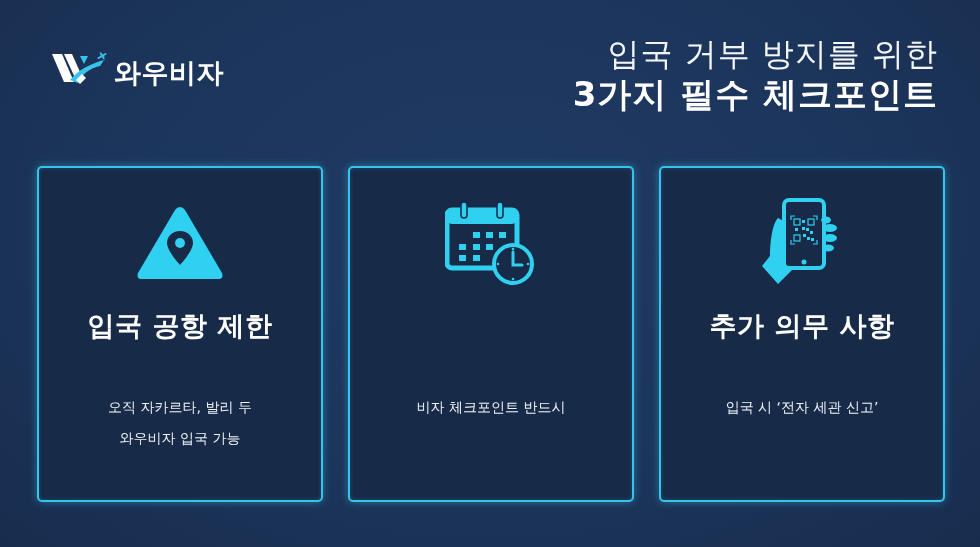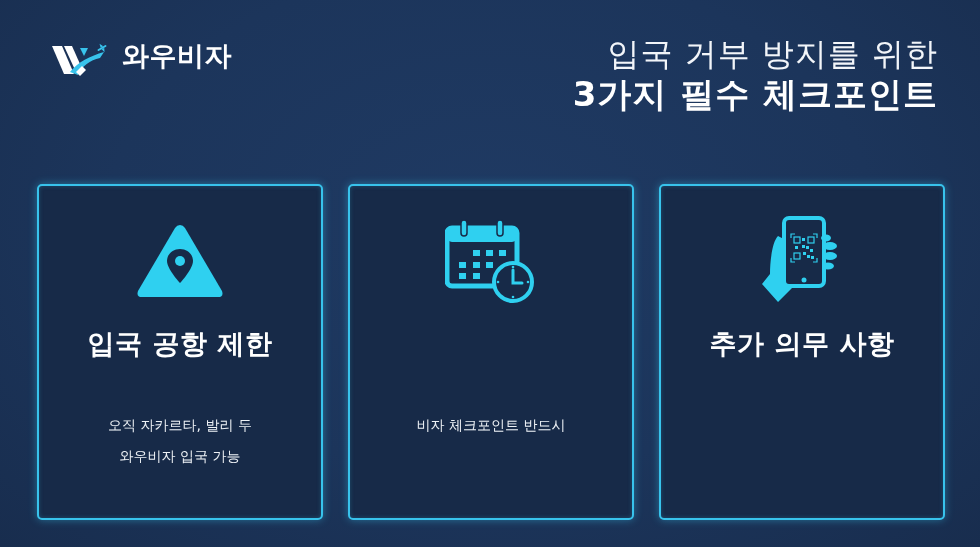--- a/index.html
+++ b/index.html
@@ -5,31 +5,31 @@
   * { margin: 0; padding: 0; box-sizing: border-box; }
   html, body {
     width: 980px; height: 547px; overflow: hidden;
     background: radial-gradient(ellipse at 50% 40%, #1f3a63 0%, #1c355b 55%, #182d4e 100%);
     font-family: "DejaVu Sans", "Liberation Sans", sans-serif;
     color: #ffffff;
   }
   .page { position: relative; width: 980px; height: 547px; }
 
   
-  .logo { position: absolute; left: 50px; top: 42px; display: flex; align-items: flex-start; gap: 8px; }
+  .logo { position: absolute; left: 50px; top: 50px; display: flex; align-items: flex-end; }
   .logo-mark { width: 64px; height: 36px; display: block; }
   .logo-text { font-size: 27px; font-weight: bold; letter-spacing: 0.5px; color: #ffffff; line-height: 1; }
 
   
   .headline { position: absolute; right: 42px; top: 35px; text-align: right; }
   .headline-line1 { font-size: 32px; font-weight: normal; line-height: 1.2; color: #f2f5f9; letter-spacing: 1px; }
   .headline-line2 { font-size: 34px; font-weight: bold; line-height: 1.25; color: #ffffff; letter-spacing: 1px; margin-left: 45px; }
 
   
-  .cards { position: absolute; left: 37px; top: 184px; display: flex; gap: 25px; }
+  .cards { position: absolute; left: 37px; top: 166px; display: flex; gap: 25px; }
   .card {
     width: 286px; height: 336px;
     background: #172a48;
     border: 2px solid #38c3ec;
     border-radius: 5px;
     box-shadow: 0 0 8px rgba(56,195,236,0.45), inset 0 0 4px rgba(56,195,236,0.25);
     display: flex; flex-direction: column; align-items: center;
     position: relative;
   }
   .card-icon { position: absolute; top: 30px; left: 50%; transform: translateX(-50%); width: 100px; height: 90px; display: flex; justify-content: center; align-items: center; }
@@ -144,17 +144,18 @@
               <rect x="33" y="30" width="3" height="3"></rect>
           </g>
           <ellipse cx="68" cy="30" rx="7" ry="4" fill="#2fd0f0"></ellipse>
           <ellipse cx="68" cy="40" rx="7" ry="4" fill="#2fd0f0"></ellipse>
           <ellipse cx="66" cy="50" rx="6" ry="3.5" fill="#2fd0f0"></ellipse>
           <ellipse cx="64" cy="22" rx="5" ry="3.5" fill="#2fd0f0"></ellipse>
         </svg>
       </div>
       <div class="card-title">추가 의무 사항</div>
       <div class="card-desc">
+        <span>입국 시 ‘전자 세관 신고’</span>
       </div>
     </div>
 
   </div>
 </div>
 
 </body></html>

